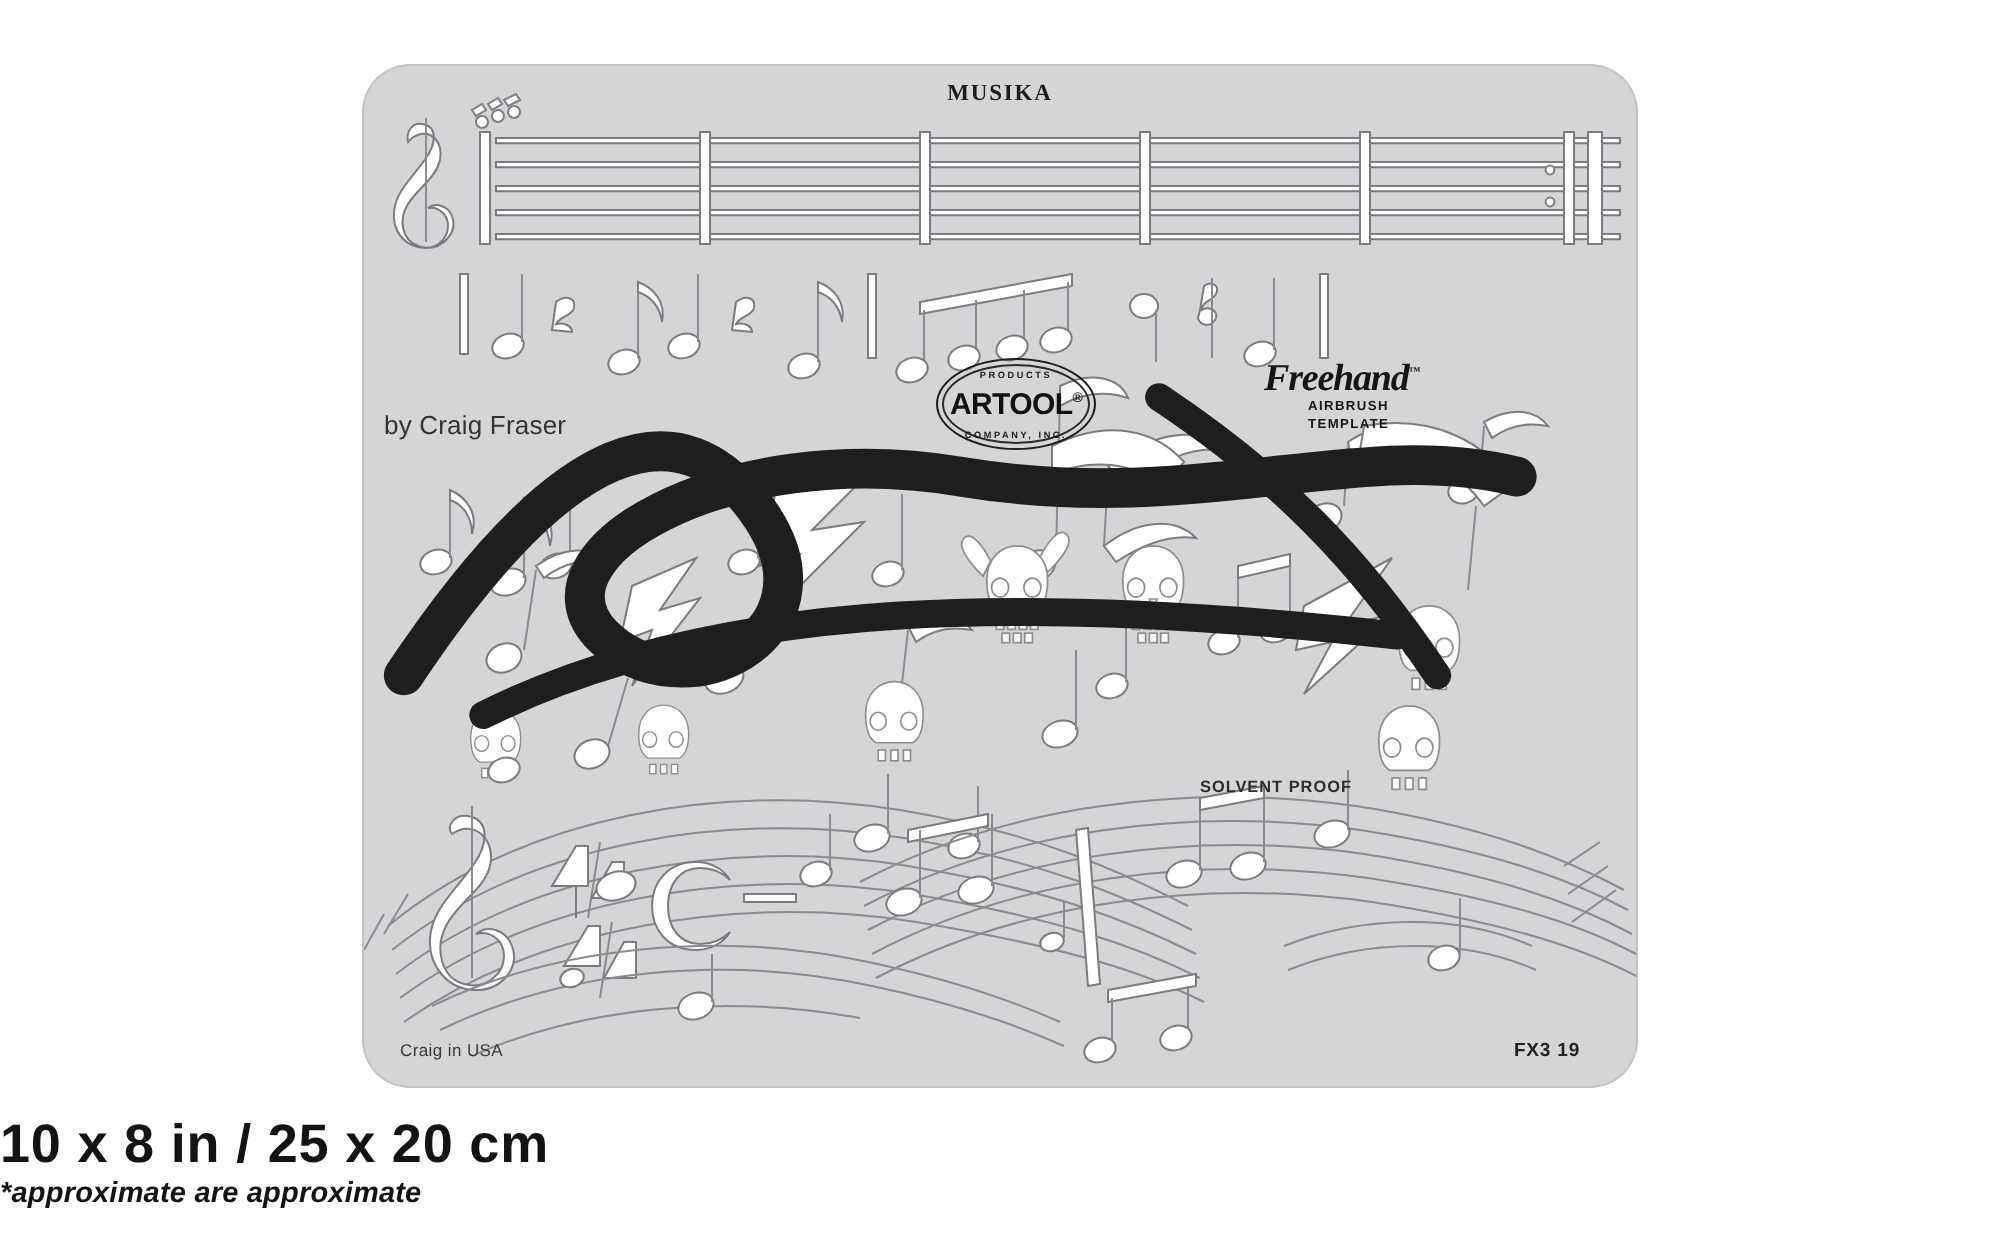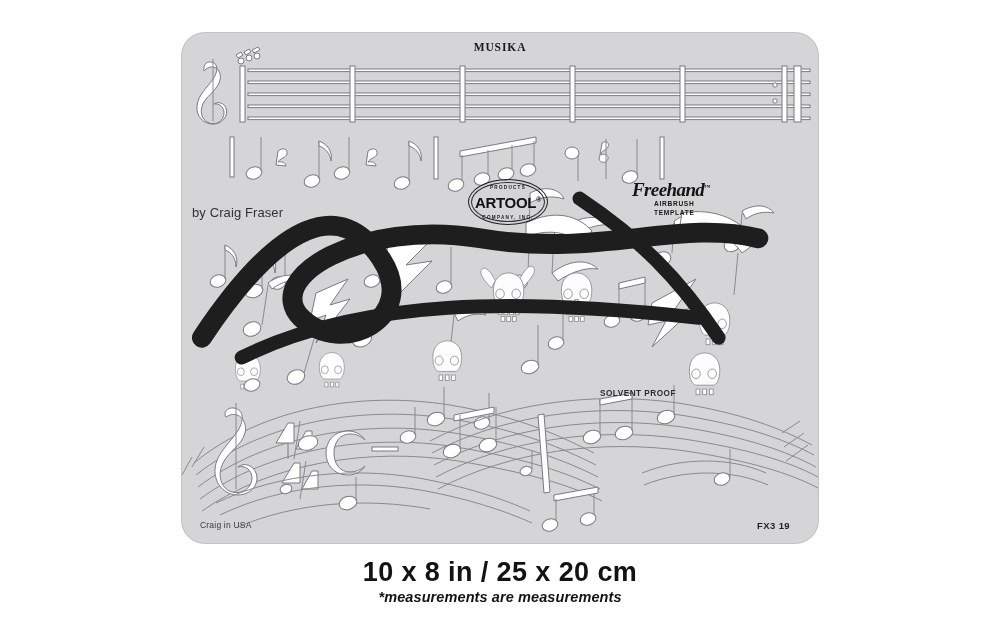--- a/index.html
+++ b/index.html
@@ -66,21 +66,21 @@
   #freehand .tm{ font-size:6px; vertical-align:super; font-style:normal; }
   #freehand .sub{
     position:absolute; left:22px; top:21px;
     font-size:6.6px; font-weight:bold; color:#161616; letter-spacing:.7px; line-height:8.6px;
   }
 
   
   #signature{ position:absolute; left:8px; top:152px; width:64px; height:22px; }
 
   
-  #caption{ position:absolute; left:0; top:556px; width:1000px; text-align:center; }
+  #caption{ position:absolute; left:0; top:556px; width:1000px; text-align:left; }
   #cap-main{
     font-size:27px; font-weight:bold; color:#131313; letter-spacing:.4px;
     line-height:32px;
   }
   #cap-sub{
     font-size:14.5px; font-style:italic; font-weight:bold; color:#131313;
     letter-spacing:.1px; line-height:18px;
   }
 
   svg .cut{ fill:#ffffff; stroke:#7b7b80; stroke-width:1; }
@@ -423,16 +423,16 @@
     </svg>
 
     <div class="board-txt" id="bycraig">by Craig Fraser</div>
     <div class="board-txt" id="solvent">SOLVENT PROOF</div>
     <div class="board-txt" id="madeinusa">Craig in USA</div>
     <div class="board-txt" id="fxcode">FX3 19</div>
   </div>
 
   <div id="caption">
     <div id="cap-main">10 x 8 in / 25 x 20 cm</div>
-    <div id="cap-sub">*measurements are measurements</div>
+    <div id="cap-sub">*approximate are approximate</div>
   </div>
 
 </div>
 
 </body></html>

